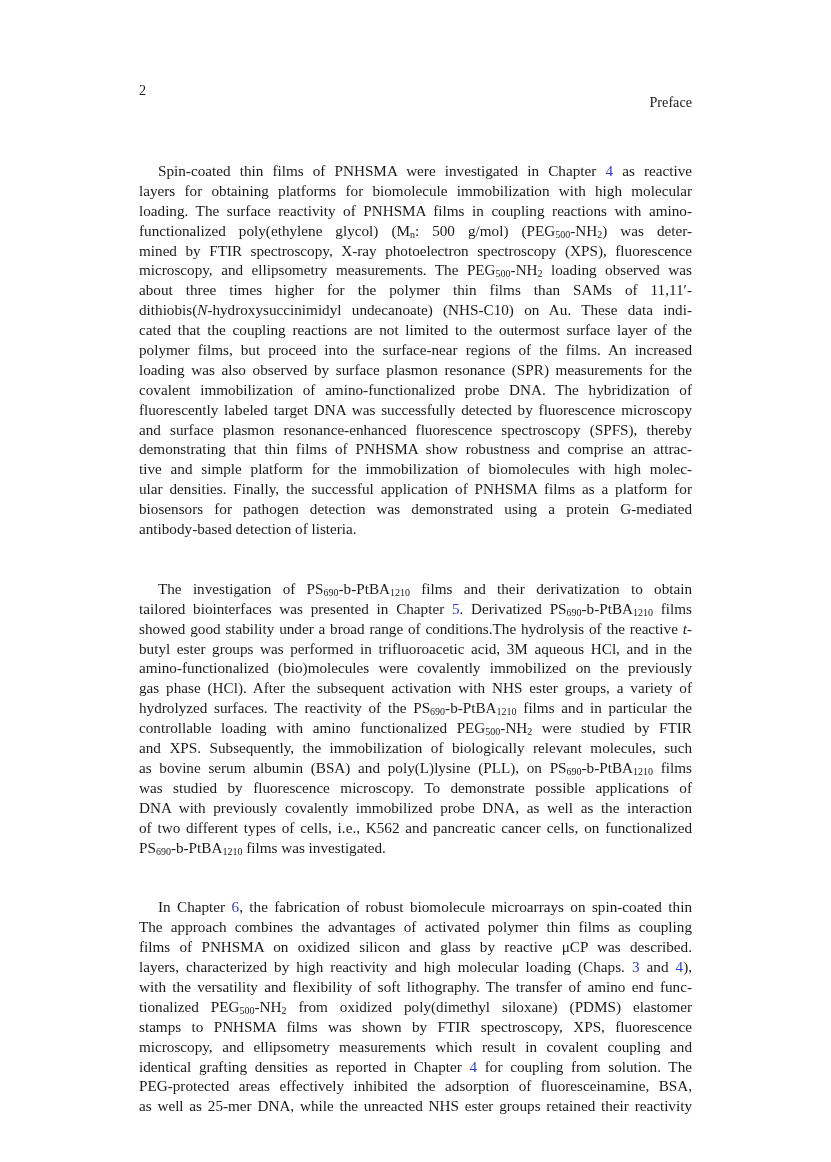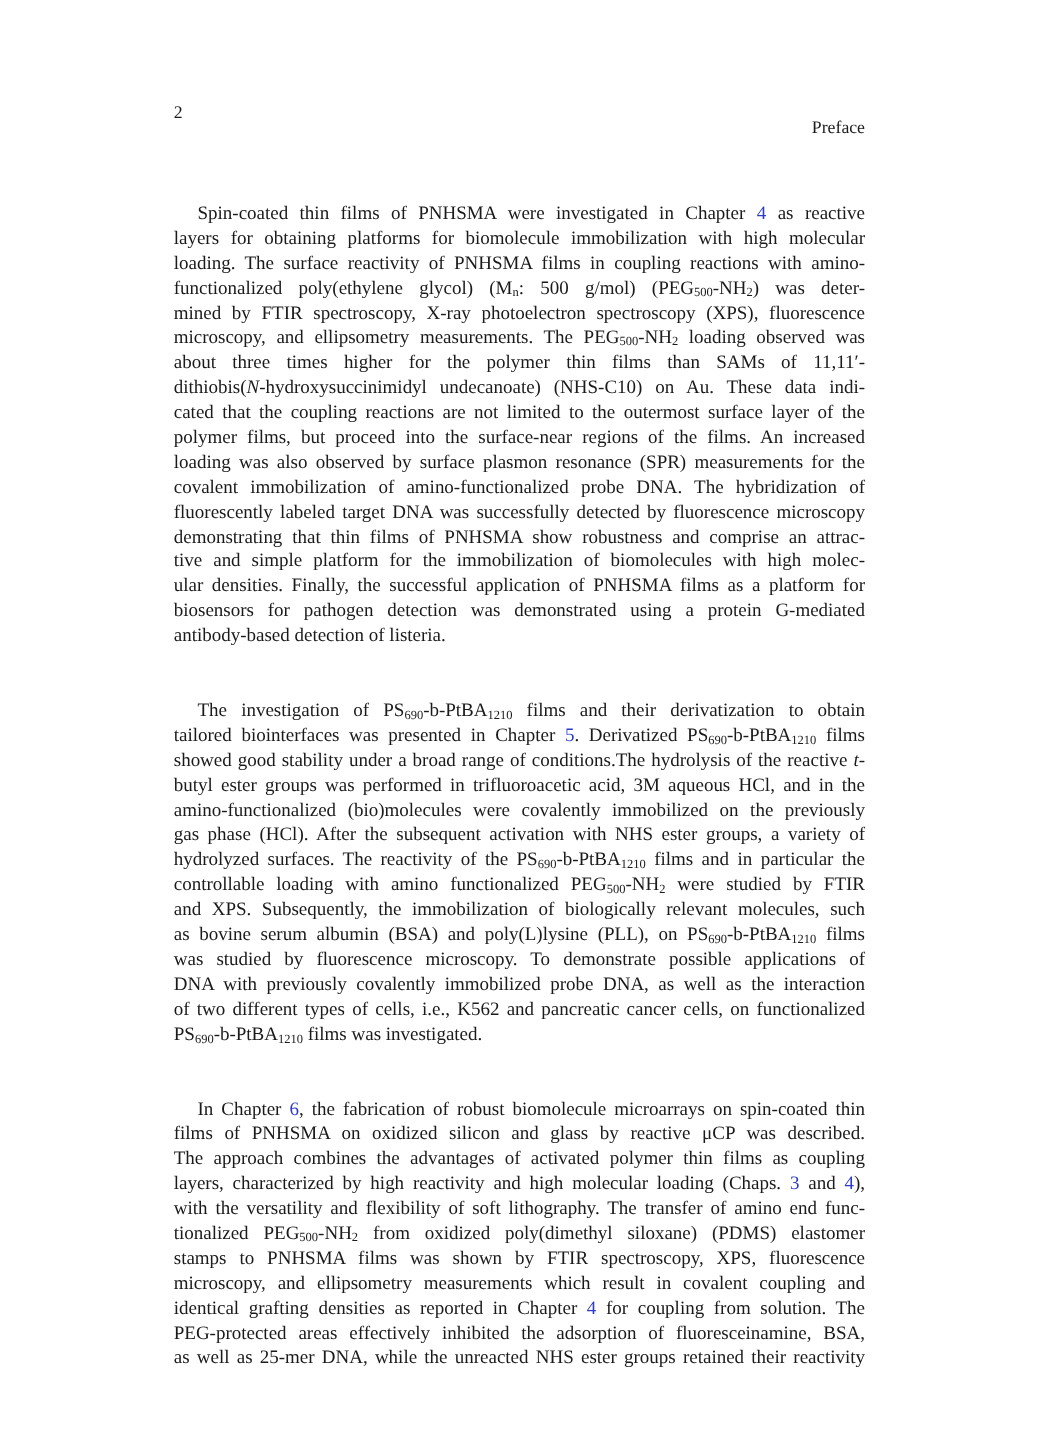--- a/index.html
+++ b/index.html
@@ -34,20 +34,21 @@
       <div class="line"><span>functionalized poly(ethylene glycol) (M</span><sub>n</sub><span>: 500 g/mol) (PEG</span><sub>500</sub><span>-NH</span><sub>2</sub><span>) was deter-</span></div>
       <div class="line"><span>mined by FTIR spectroscopy, X-ray photoelectron spectroscopy (XPS), fluorescence</span></div>
       <div class="line"><span>microscopy, and ellipsometry measurements. The PEG</span><sub>500</sub><span>-NH</span><sub>2</sub><span> loading observed was</span></div>
       <div class="line"><span>about three times higher for the polymer thin films than SAMs of 11,11′-</span></div>
       <div class="line"><span>dithiobis(</span><i>N</i><span>-hydroxysuccinimidyl undecanoate) (NHS-C10) on Au. These data indi-</span></div>
       <div class="line"><span>cated that the coupling reactions are not limited to the outermost surface layer of the</span></div>
       <div class="line"><span>polymer films, but proceed into the surface-near regions of the films. An increased</span></div>
       <div class="line"><span>loading was also observed by surface plasmon resonance (SPR) measurements for the</span></div>
       <div class="line"><span>covalent immobilization of amino-functionalized probe DNA. The hybridization of</span></div>
       <div class="line"><span>fluorescently labeled target DNA was successfully detected by fluorescence microscopy</span></div>
+      <div class="line"><span>and surface plasmon resonance-enhanced fluorescence spectroscopy (SPFS), thereby</span></div>
       <div class="line"><span>demonstrating that thin films of PNHSMA show robustness and comprise an attrac-</span></div>
       <div class="line"><span>tive and simple platform for the immobilization of biomolecules with high molec-</span></div>
       <div class="line"><span>ular densities. Finally, the successful application of PNHSMA  films as a platform for</span></div>
       <div class="line"><span>biosensors for pathogen detection was demonstrated using a protein G-mediated</span></div>
       <div class="line last"><span>antibody-based detection of listeria.</span></div>
     </div>
     <div>
       <div class="line indent"><span>The investigation of PS</span><sub>690</sub><span>-b-PtBA</span><sub>1210</sub><span> films and their derivatization to obtain</span></div>
       <div class="line"><span>tailored biointerfaces was presented in Chapter </span><a class="link" style="color: rgb(44, 60, 200);">5</a><span>. Derivatized PS</span><sub>690</sub><span>-b-PtBA</span><sub>1210</sub><span> films</span></div>
       <div class="line"><span>showed good stability under a broad range of conditions.The hydrolysis of the reactive </span><i>t</i><span>-</span></div>
@@ -58,22 +59,22 @@
       <div class="line"><span>controllable loading with amino functionalized PEG</span><sub>500</sub><span>-NH</span><sub>2</sub><span> were studied by FTIR</span></div>
       <div class="line"><span>and XPS. Subsequently, the immobilization of biologically relevant molecules, such</span></div>
       <div class="line"><span>as bovine serum albumin (BSA) and poly(L)lysine (PLL), on PS</span><sub>690</sub><span>-b-PtBA</span><sub>1210</sub><span> films</span></div>
       <div class="line"><span>was studied by fluorescence microscopy. To demonstrate possible applications of</span></div>
       <div class="line"><span>DNA with previously covalently immobilized probe DNA, as well as the interaction</span></div>
       <div class="line"><span>of two different types of cells, i.e., K562 and pancreatic cancer cells, on functionalized</span></div>
       <div class="line last"><span>PS</span><sub>690</sub><span>-b-PtBA</span><sub>1210</sub><span> films was investigated.</span></div>
     </div>
     <div>
       <div class="line indent"><span>In Chapter </span><a class="link" style="color: rgb(44, 60, 200);">6</a><span>, the fabrication of robust biomolecule microarrays on spin-coated thin</span></div>
+      <div class="line"><span>The approach combines the advantages of activated polymer thin films as coupling</span></div>
       <div class="line"><span>films of PNHSMA on oxidized silicon and glass by reactive μCP was described.</span></div>
-      <div class="line"><span>The approach combines the advantages of activated polymer thin films as coupling</span></div>
       <div class="line"><span>layers, characterized by high reactivity and high molecular loading (Chaps. </span><a class="link" style="color: rgb(44, 60, 200);">3</a><span> and </span><a class="link" style="color: rgb(44, 60, 200);">4</a><span>),</span></div>
       <div class="line"><span>with the versatility and flexibility of soft lithography. The transfer of amino end func-</span></div>
       <div class="line"><span>tionalized PEG</span><sub>500</sub><span>-NH</span><sub>2</sub><span> from oxidized poly(dimethyl siloxane) (PDMS) elastomer</span></div>
       <div class="line"><span>stamps to PNHSMA films was shown by FTIR spectroscopy, XPS, fluorescence</span></div>
       <div class="line"><span>microscopy, and ellipsometry measurements which result in covalent coupling and</span></div>
       <div class="line"><span>identical grafting densities as reported in Chapter </span><a class="link" style="color: rgb(44, 60, 200);">4</a><span> for coupling from solution. The</span></div>
       <div class="line"><span>PEG-protected areas effectively inhibited the adsorption of fluoresceinamine, BSA,</span></div>
       <div class="line"><span>as well as 25-mer DNA, while the unreacted NHS ester groups retained their reactivity</span></div>
     </div>
   </div>

